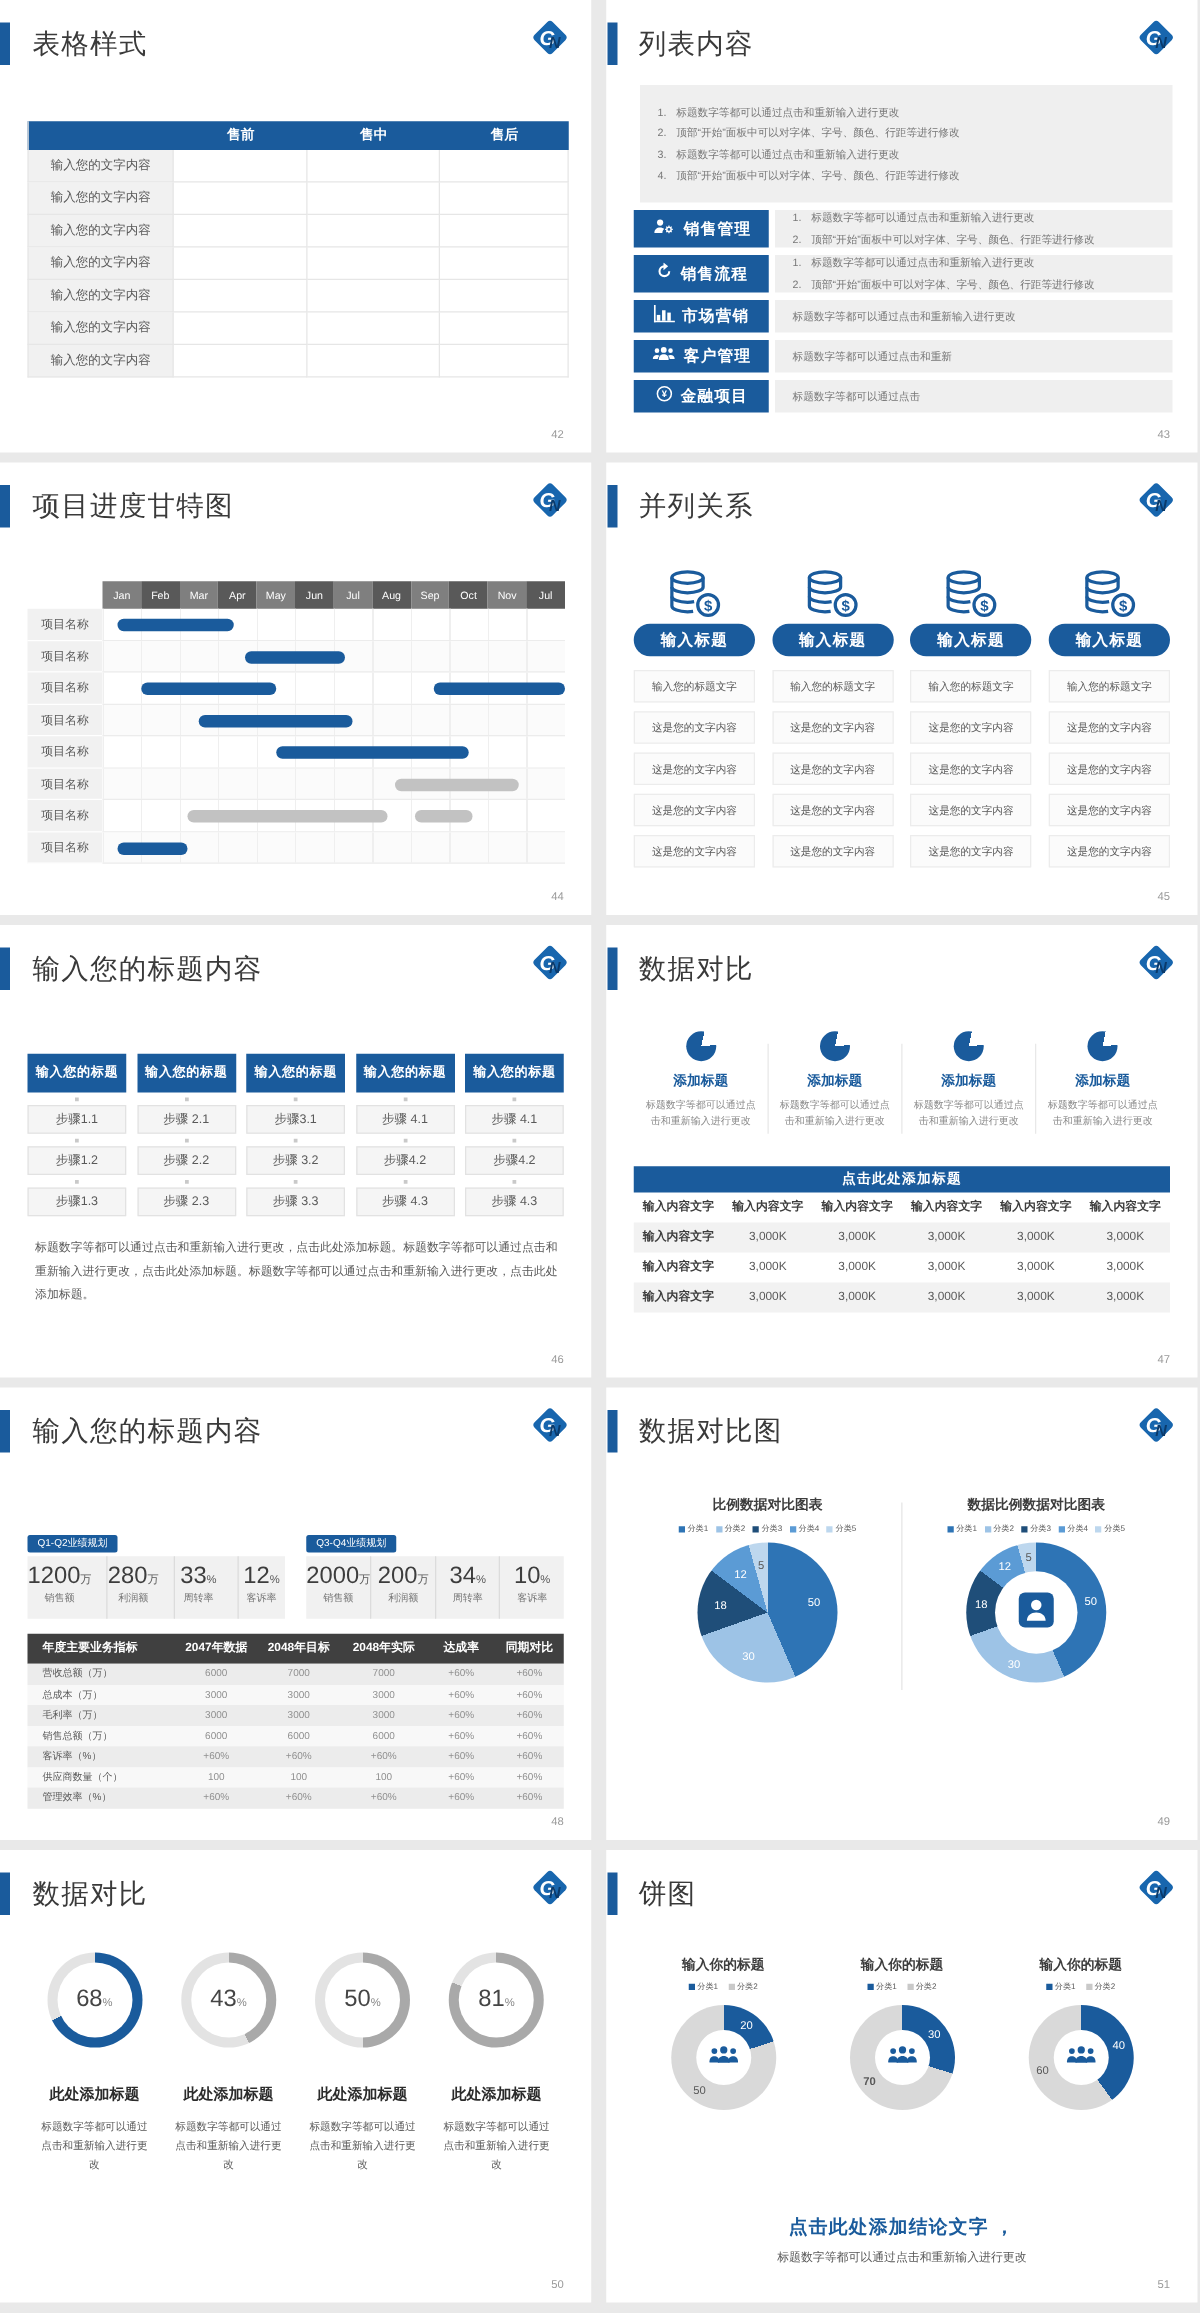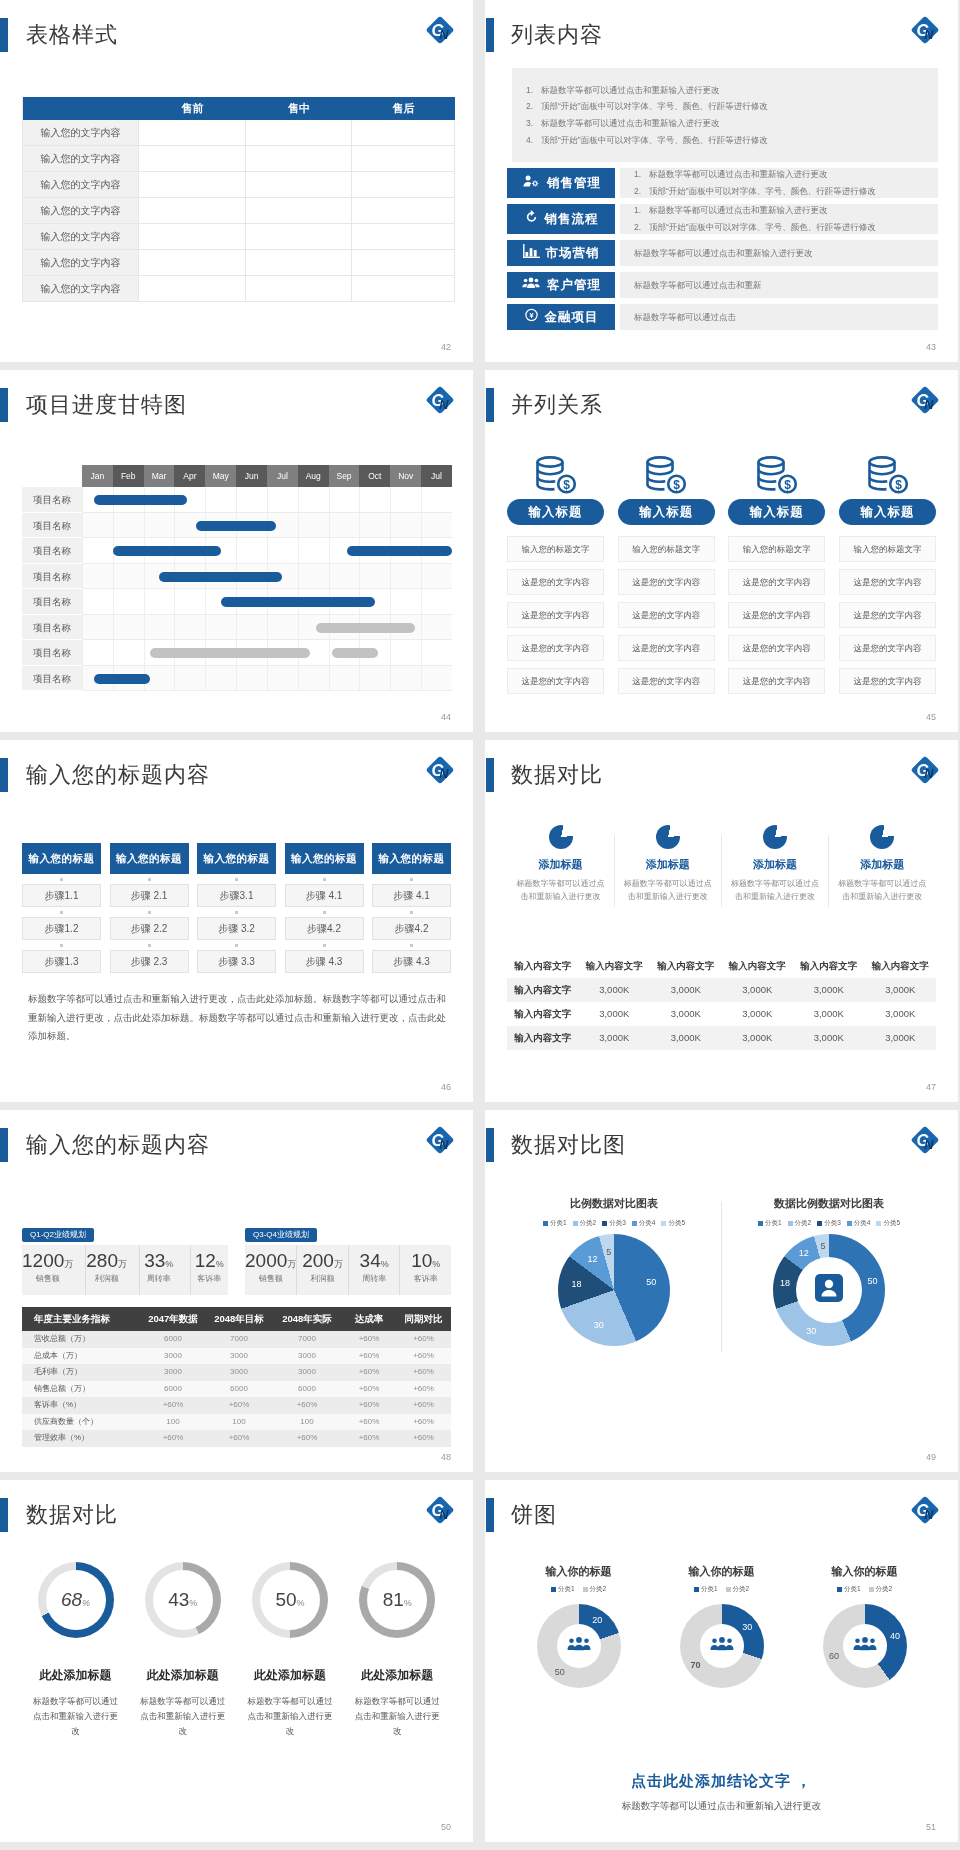--- a/index.html
+++ b/index.html
@@ -542,20 +542,21 @@
           <div class="f6-text">标题数字等都可以通过点击和重新输入进行更改</div>
         </div>
         <div class="f6-div" style="left: 236px;"></div>
         <div class="f6-col" style="left: 343.75px;">
           <div class="f6-icon"></div>
           <div class="f6-title">添加标题</div>
           <div class="f6-text">标题数字等都可以通过点击和重新输入进行更改</div>
         </div>
         <div class="f6-div" style="left: 343.25px;"></div>
       </div>
+    <div class="f6-bar">点击此处添加标题</div>
     <div class="f6-tbl" id="c6t">
         <div class="f6-row f6-hrow">
           <div class="f6-cell">输入内容文字</div>
           <div class="f6-cell">输入内容文字</div>
           <div class="f6-cell">输入内容文字</div>
           <div class="f6-cell">输入内容文字</div>
           <div class="f6-cell">输入内容文字</div>
           <div class="f6-cell">输入内容文字</div>
         </div>
         <div class="f6-row odd">
@@ -797,21 +798,21 @@
     <div class="s-title">数据对比</div>
     <span class="logo"><svg viewBox="0 0 40 40" width="34" height="34">
           <g transform="rotate(45 20 20)">
             <rect x="8" y="8" width="24" height="24" rx="3.5" fill="#1866AE"></rect>
           </g>
           <text x="10" y="27" font-size="19" font-style="italic" font-weight="bold" fill="#fff">G</text>
           <text x="19" y="30" font-size="15" font-style="italic" font-weight="bold" fill="#0A3A6B">N</text>
         </svg></span>
     <div id="c9">
         <div class="d9-col" style="left: 22px;">
-          <div class="d9-ring ring ring8" style="background: conic-gradient(rgb(26, 91, 156) 0deg, rgb(26, 91, 156) 244.8deg, rgb(227, 227, 227) 244.8deg, rgb(227, 227, 227) 360deg); font-style: italic;">
+          <div class="d9-ring ring ring8" style="background: conic-gradient(rgb(26, 91, 156) 0deg, rgb(26, 91, 156) 244.8deg, rgb(227, 227, 227) 244.8deg, rgb(227, 227, 227) 360deg);">
             <div class="ring-center">
               <div class="d9-val">68<span class="d9-pct">%</span></div>
             </div>
           </div>
           <div class="d9-title">此处添加标题</div>
           <div class="d9-text">标题数字等都可以通过点击和重新输入进行更改</div>
         </div>
         <div class="d9-col" style="left: 129.25px;">
           <div class="d9-ring ring ring8" style="background: conic-gradient(rgb(169, 169, 169) 0deg, rgb(169, 169, 169) 154.8deg, rgb(227, 227, 227) 154.8deg, rgb(227, 227, 227) 360deg);">
             <div class="ring-center">

